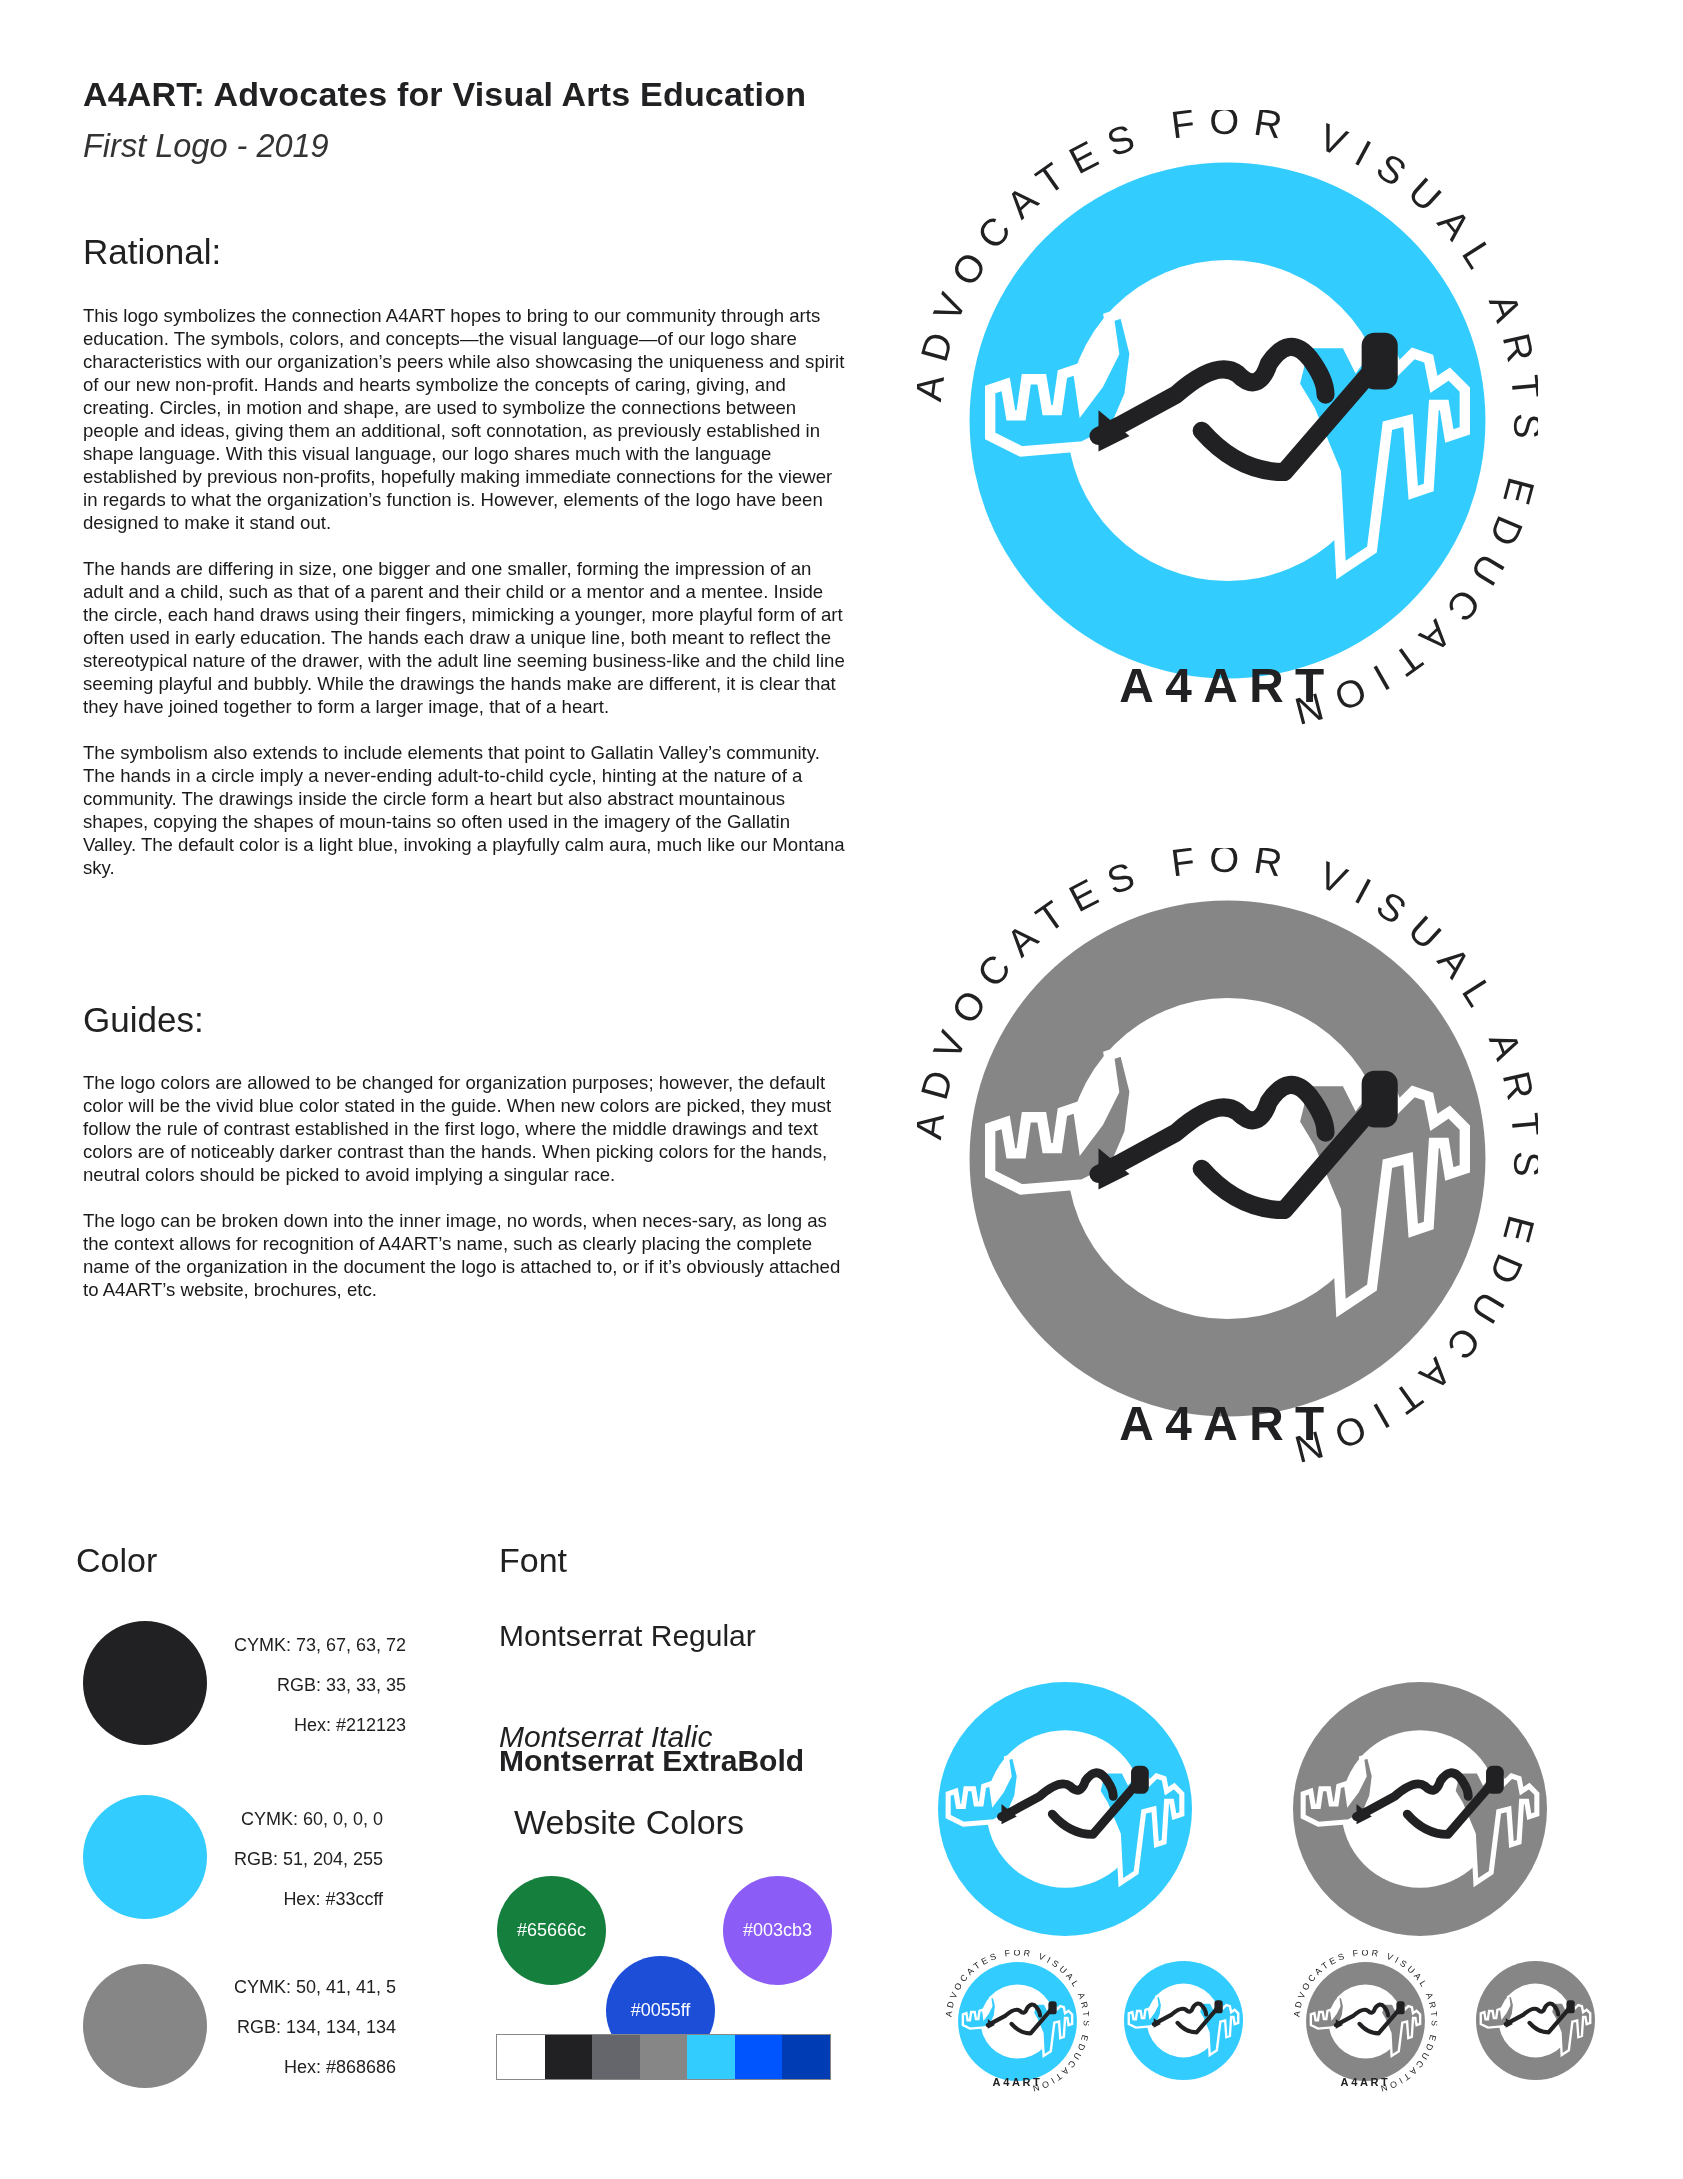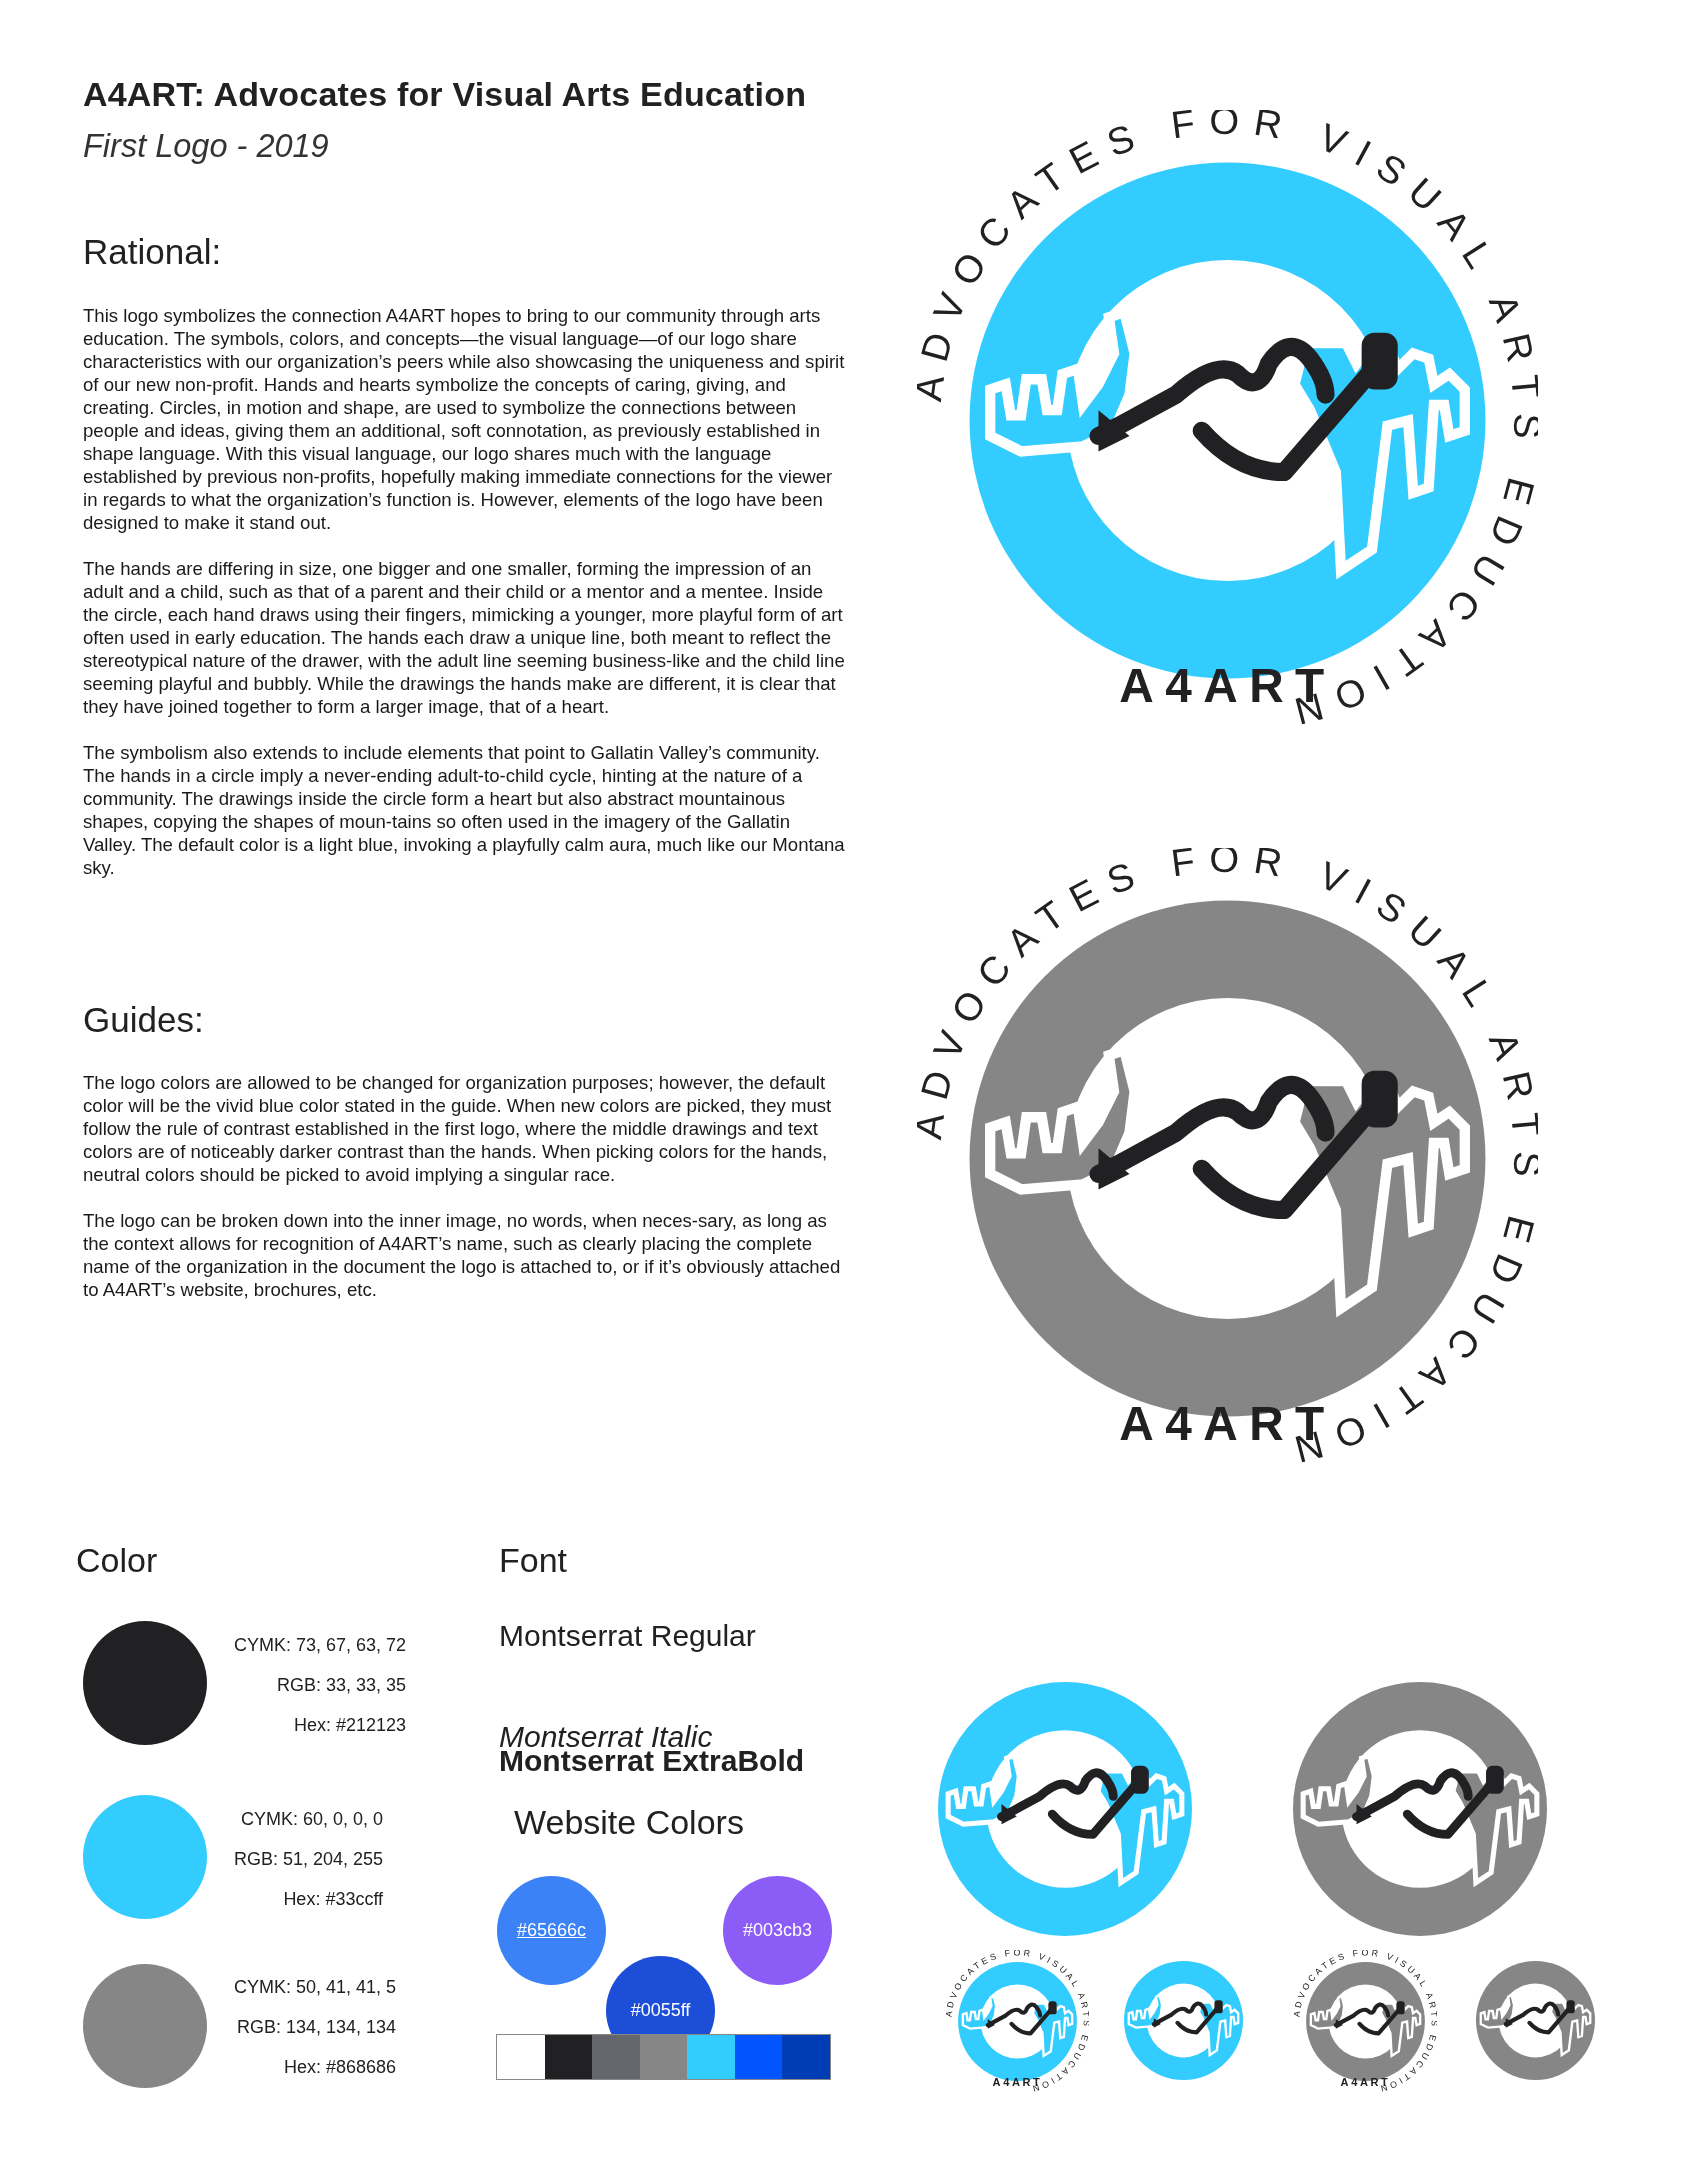--- a/index.html
+++ b/index.html
@@ -59,21 +59,21 @@
   <div>RGB: 134, 134, 134</div>
   <div>Hex: #868686</div>
 </div>
 
 <div class="abs section-heading" style="left:499px; top:1541px; font-size:34px;">Font</div>
 <div class="font-sample" style="top:1619px;">Montserrat Regular</div>
 <div class="font-sample" style="top:1744px; font-weight:bold;">Montserrat ExtraBold</div>
 <div class="font-sample" style="top:1720px; font-style:italic;">Montserrat Italic</div>
 
 <div class="abs section-heading" style="left:499px; top:1803px; font-size:34px;margin-left:15px;">Website Colors</div>
-<div class="web-circle" style="left:497px; top:1876px; background:#3b82f6;text-decoration:underline;">
+<div class="web-circle" style="left:497px; top:1876px; background:#15803d;">
     <span>#65666c</span>
   </div>
 <div class="web-circle" style="left:606px; top:1956px; background:#1d4ed8;">
     <span>#0055ff</span>
   </div>
 <div class="web-circle" style="left:723px; top:1876px; background:#8b5cf6;">
     <span>#003cb3</span>
   </div>
 
 <div class="palette">

